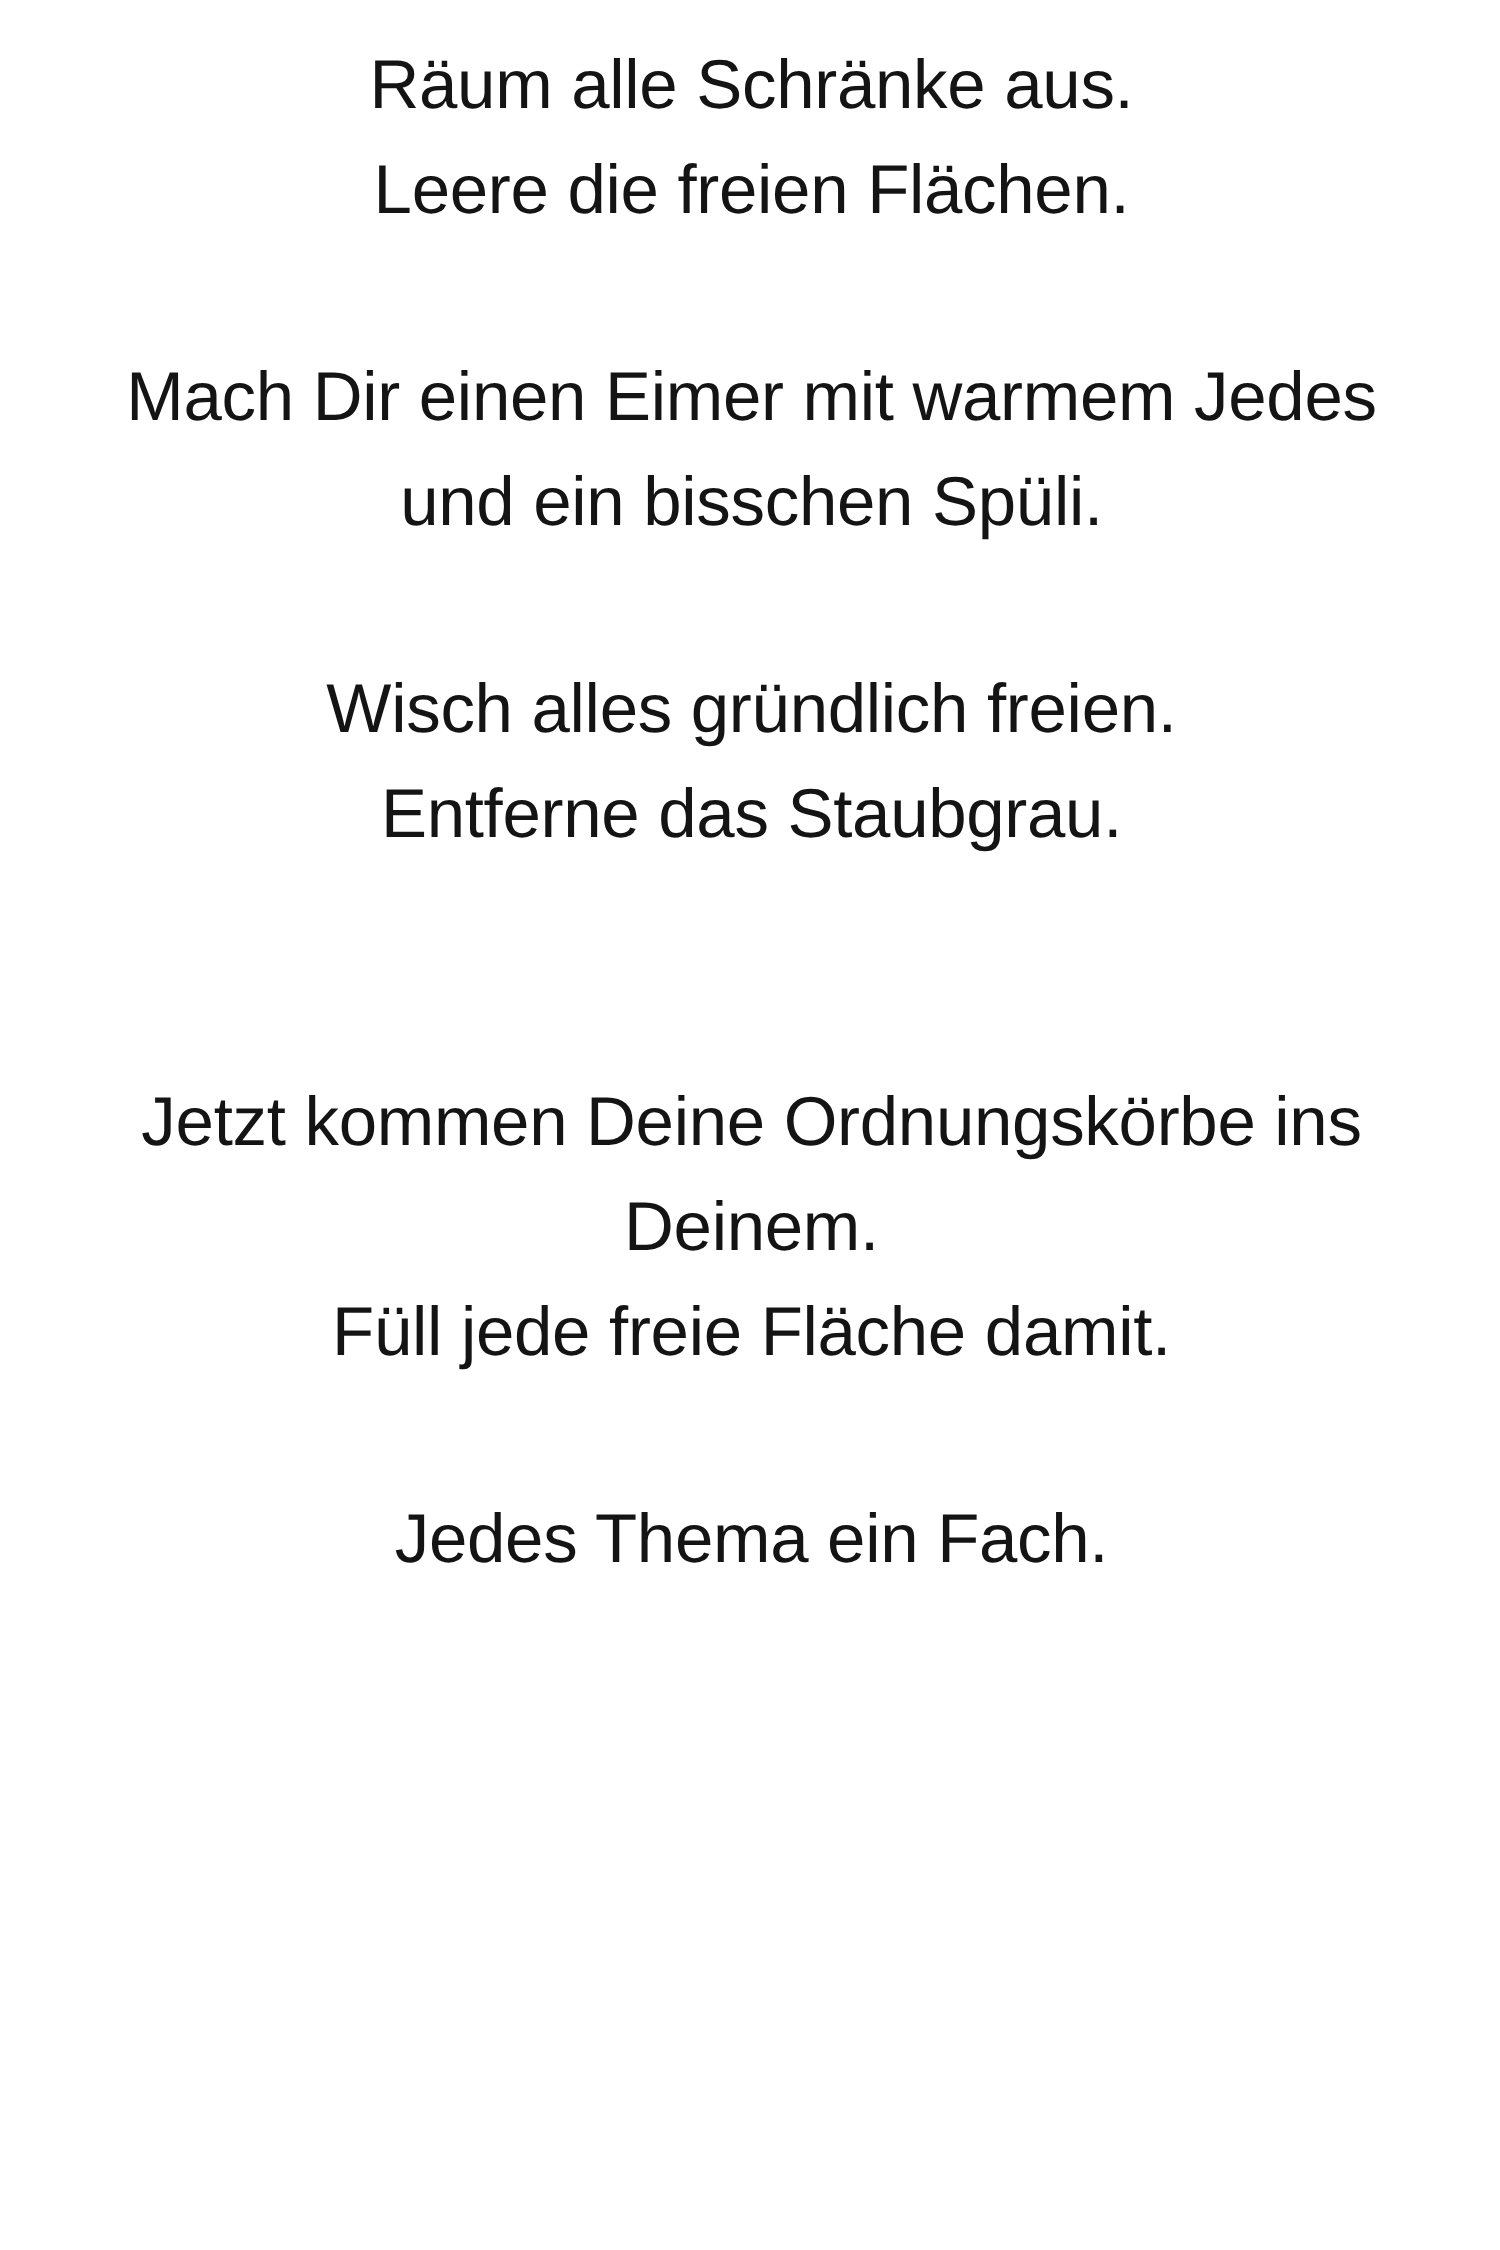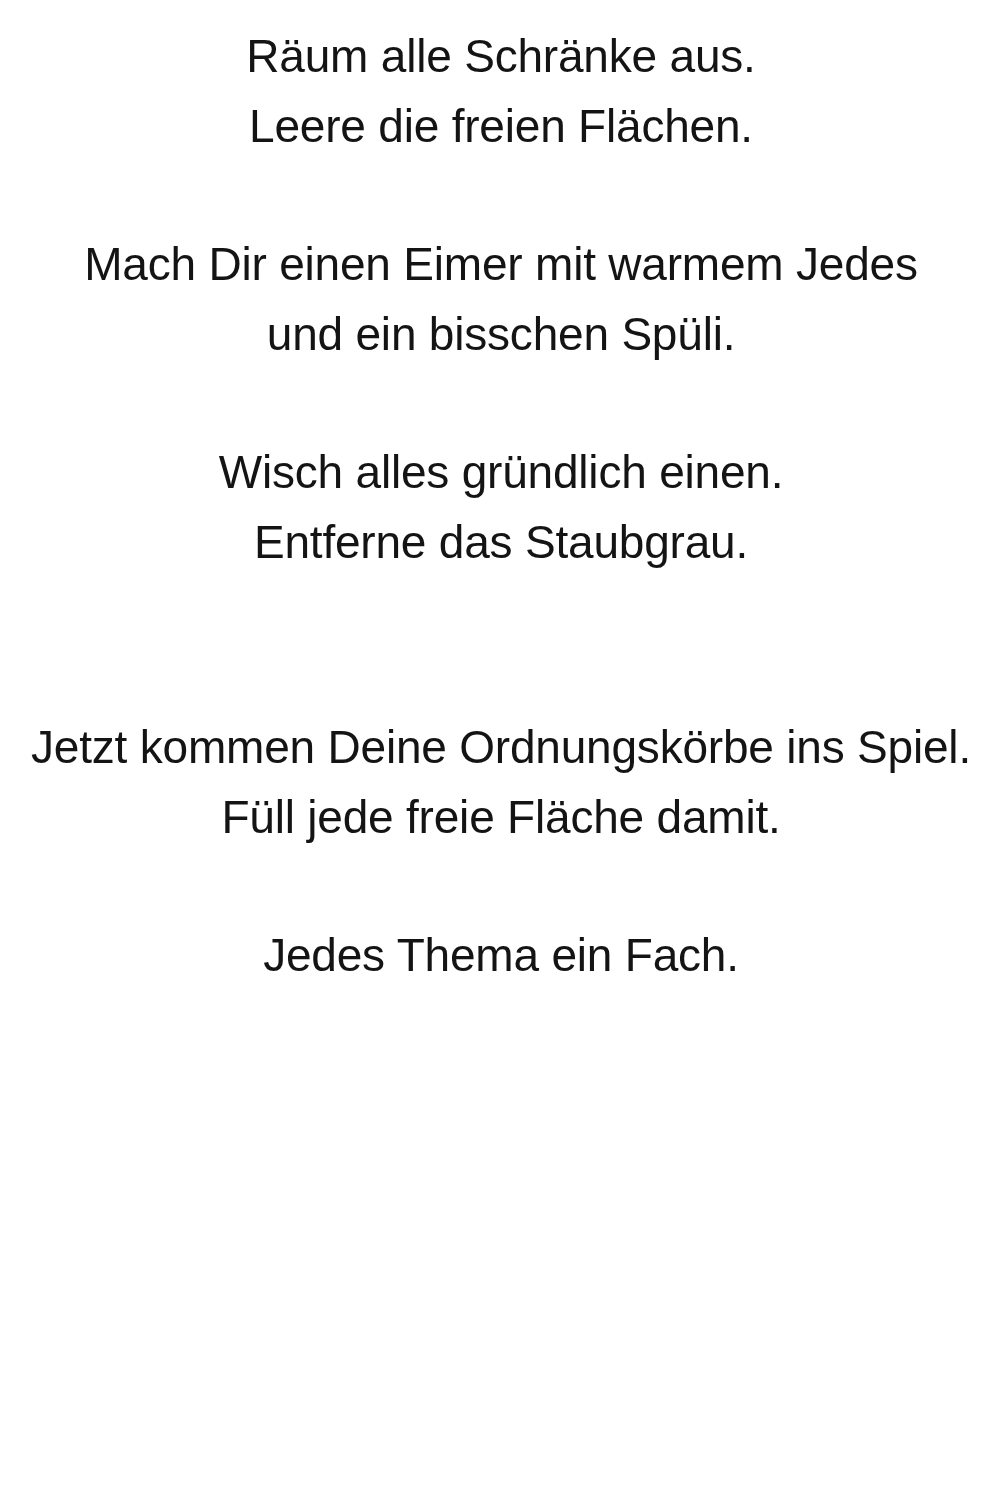--- a/index.html
+++ b/index.html
@@ -58,29 +58,29 @@
     <p class="para">Räum alle Schränke aus.
 Leere die freien Flächen.</p>
 
     <div class="spacer"></div>
 
     <p class="para">Mach Dir einen Eimer mit warmem Jedes
 und ein bisschen Spüli.</p>
 
     <div class="spacer"></div>
 
-    <p class="para">Wisch alles gründlich einen.
+    <p class="para">Wisch alles gründlich freien.
 Entferne das Staubgrau.</p>
 
     <div class="spacer"></div>
 
 
     <div class="spacer"></div>
 
-    <p class="para">Jetzt kommen Deine Ordnungskörbe ins Spiel.
+    <p class="para">Jetzt kommen Deine Ordnungskörbe ins Deinem.
 Füll jede freie Fläche damit.</p>
 
     <div class="spacer"></div>
 
     <p class="para">Jedes Thema ein Fach.</p>
 
   </div>
 </div>
 
 </body></html>

